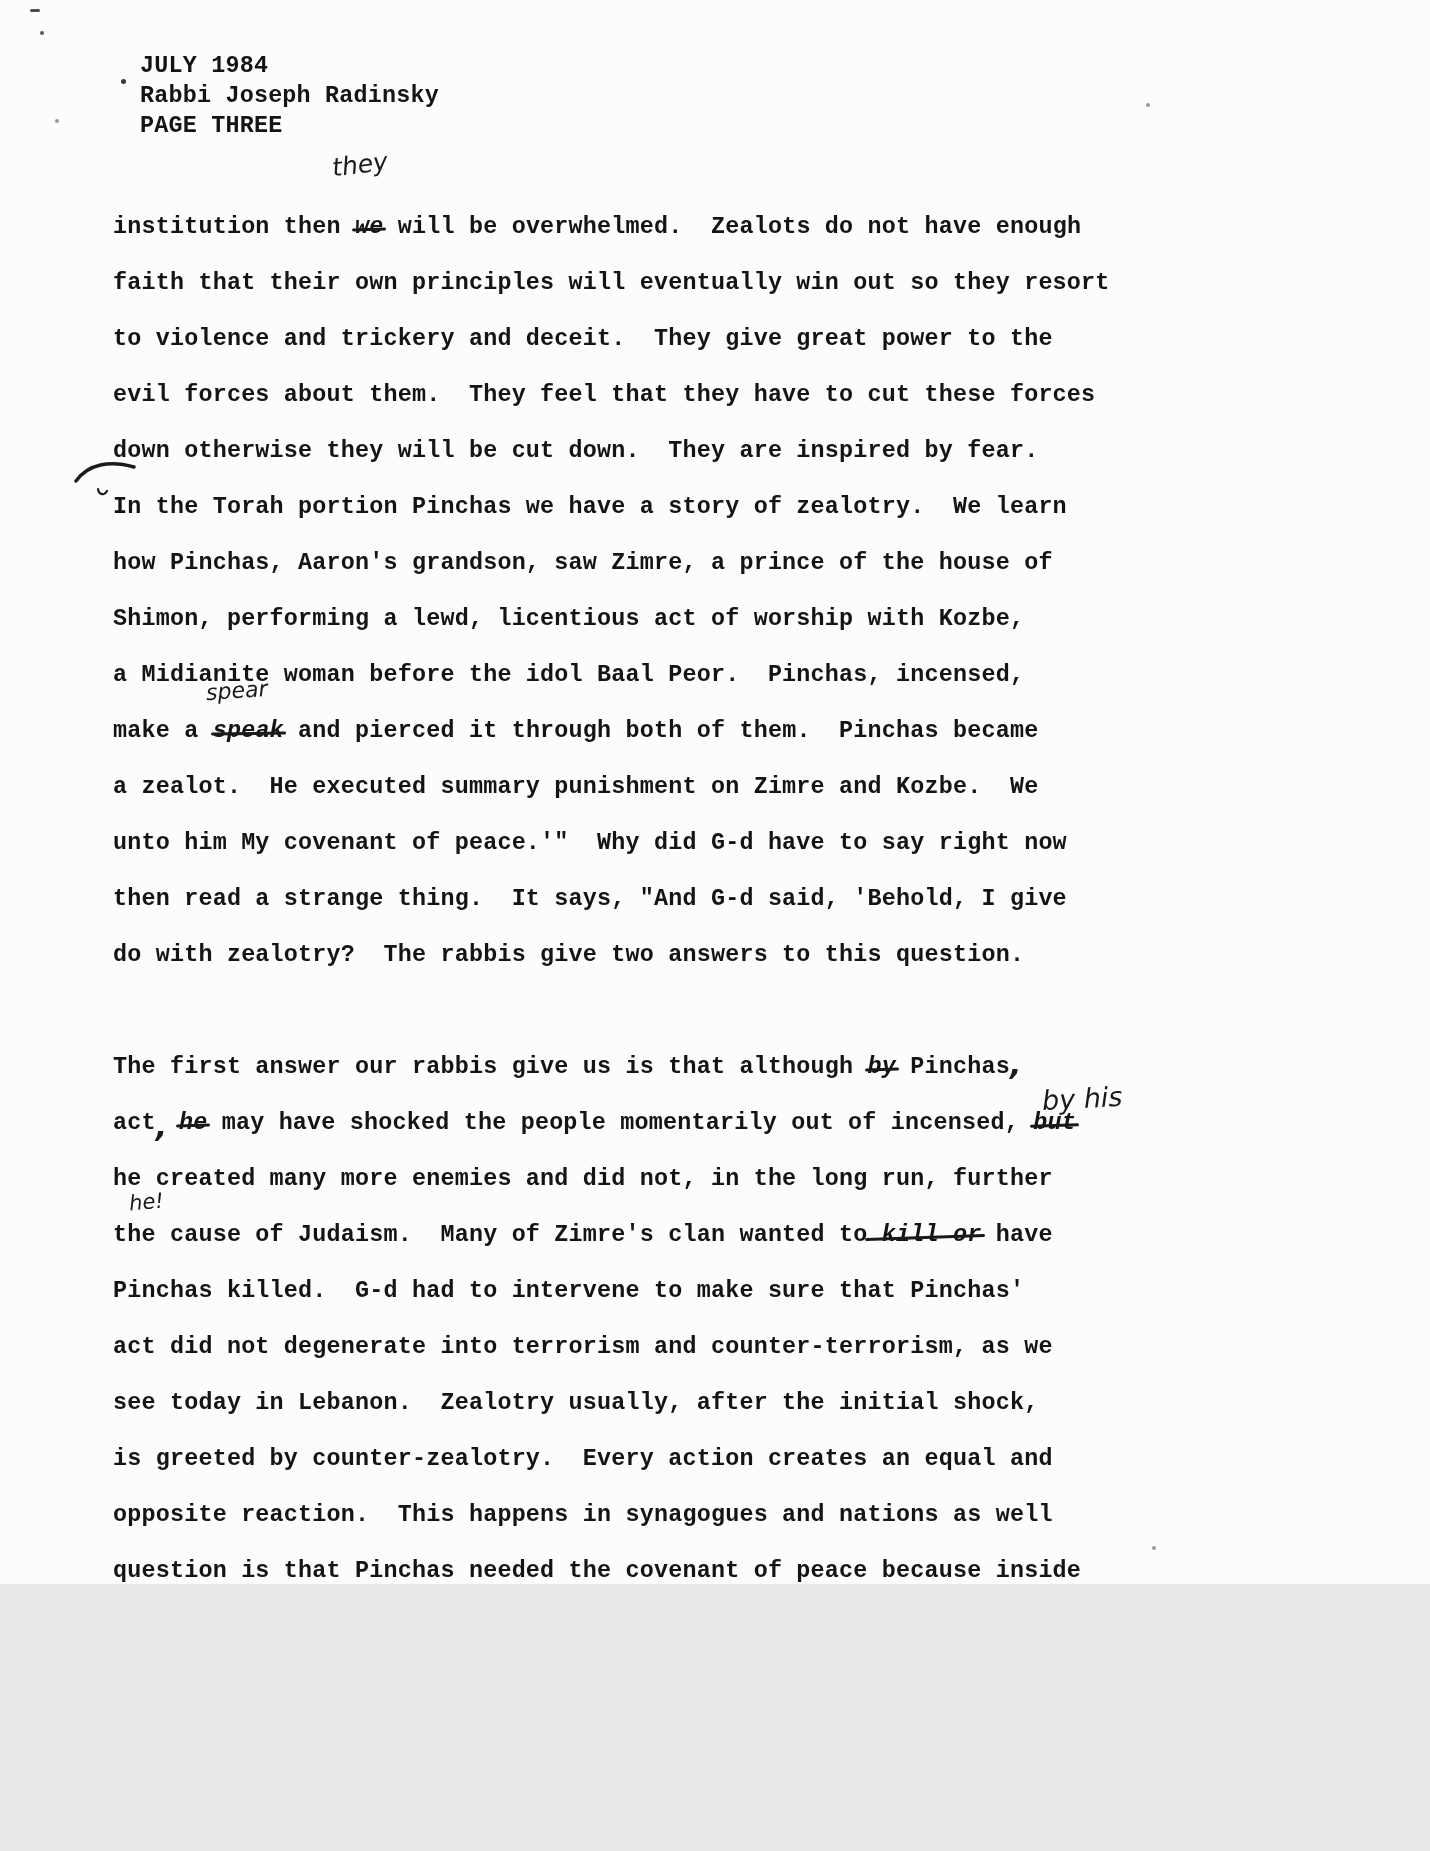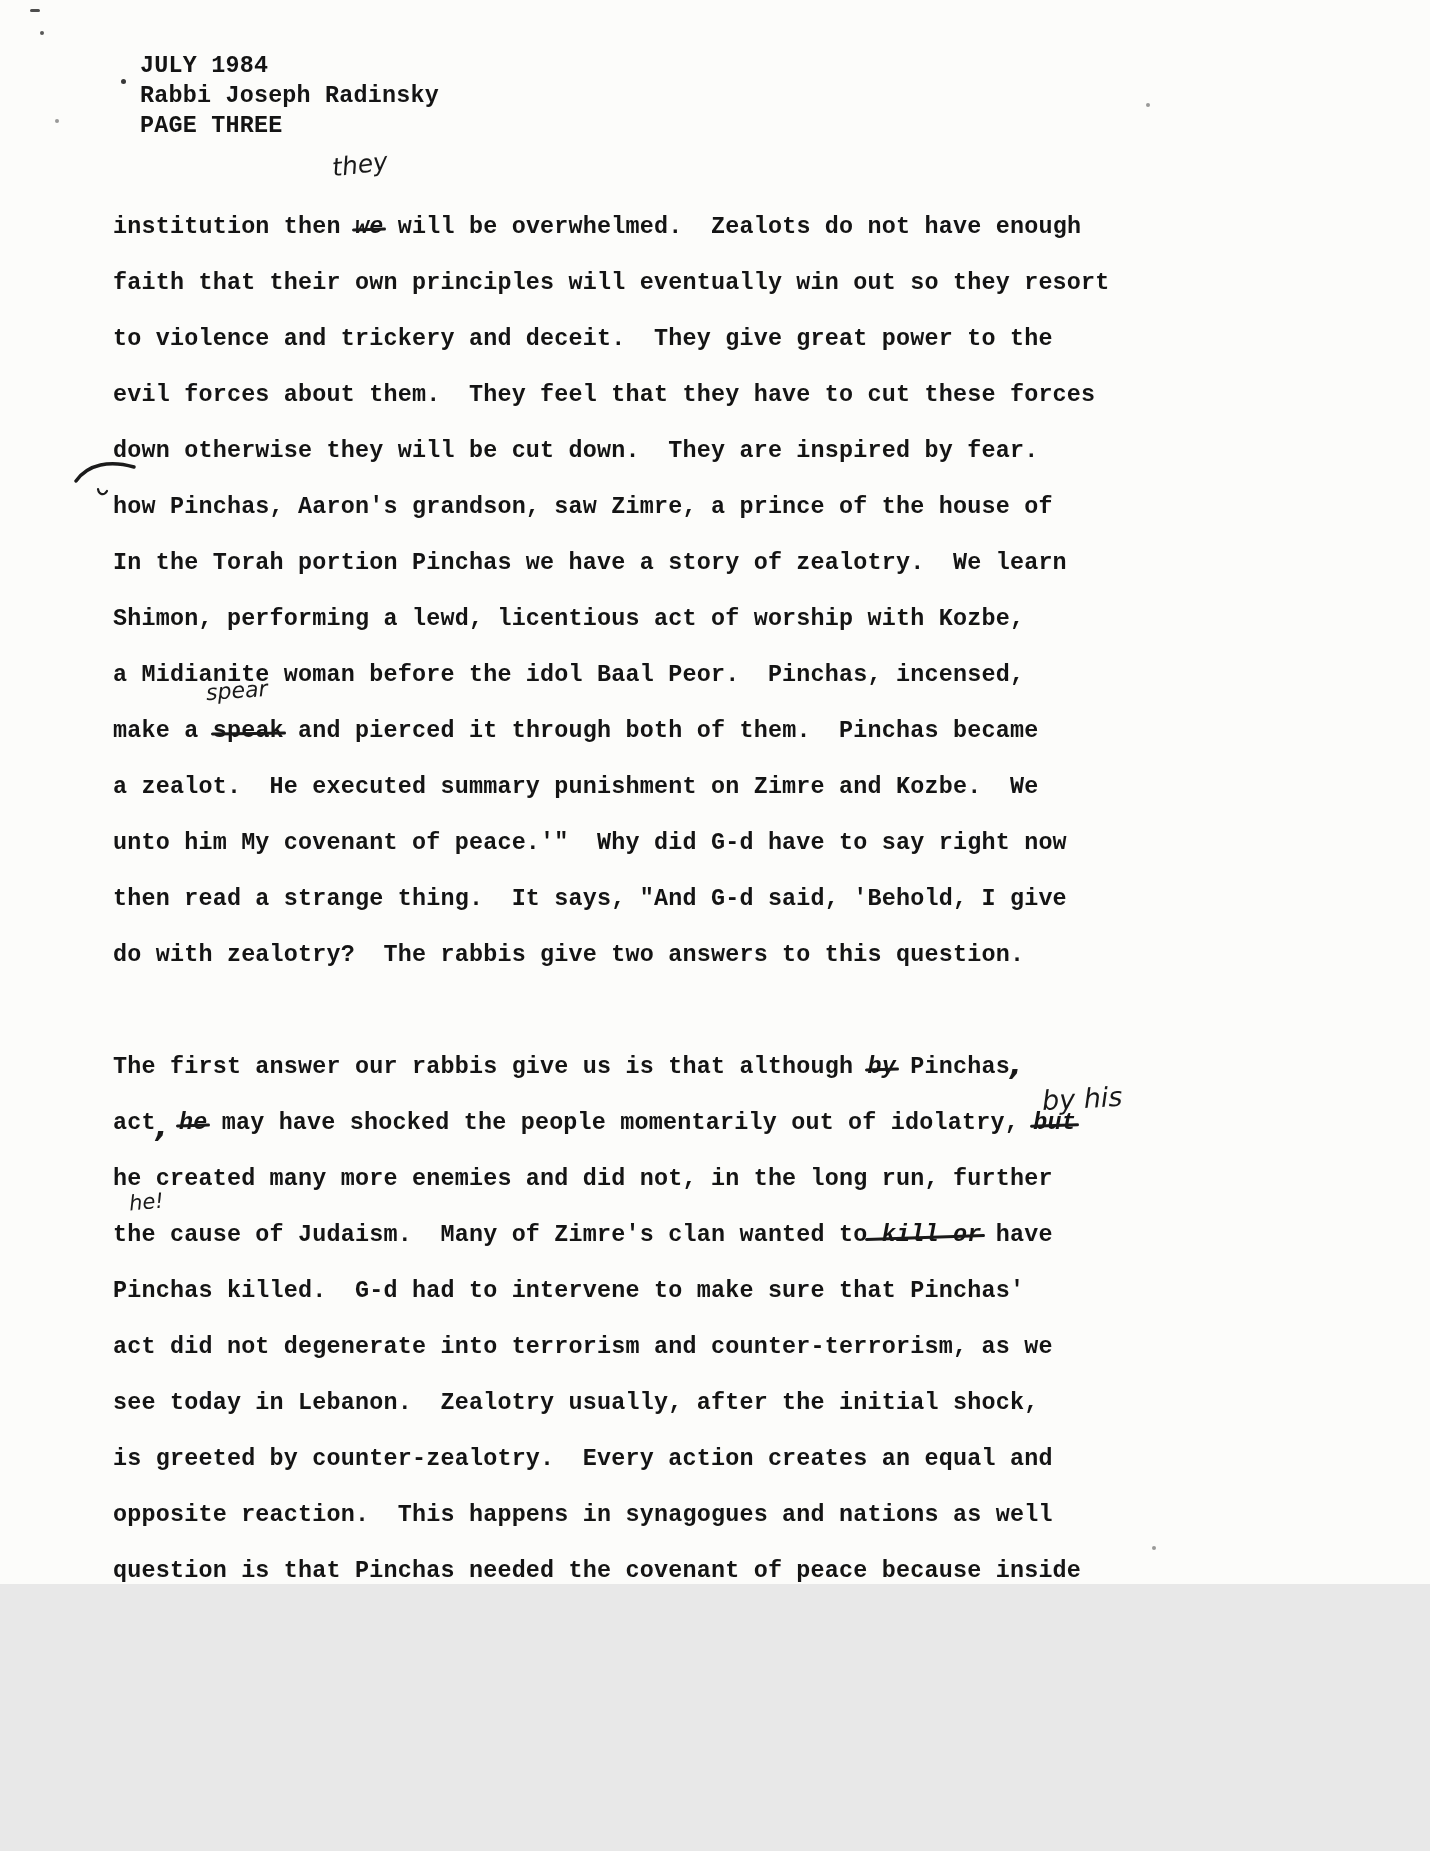--- a/index.html
+++ b/index.html
@@ -20,21 +20,21 @@
   }
   .tline { line-height:56px; height:56px; white-space:pre; }
   .pbreak { height:56px; }
   
   .xout { position:relative;font-style:italic; }
   .xout::after {
     content:""; position:absolute; left:-3px; right:-3px; top:52%;
     height:3px; background:#1a1a1a; transform:rotate(-2deg); border-radius:2px;
   }
   
-  .uline { position:relative; }
+  .uline { position:relative;font-style:italic; }
   .uline::after {
     content:""; position:absolute; left:-2px; right:-2px; bottom:9px;
     height:3px; background:#1a1a1a; transform:rotate(-0.6deg); border-radius:2px;
   }
   
   .hand {
     position:absolute; font-family:"DejaVu Sans", sans-serif;
     font-style:italic; font-weight:500; color:#191919; white-space:pre;
   }
   .hand-they    { left:332px;  top:150px;  font-size:25px; transform:rotate(-7deg); }
@@ -72,34 +72,34 @@
     <div class="hline">PAGE THREE</div>
   </header>
 
   <main class="doc-body">
 
     <div class="tline"><span>institution then </span><span class="xout">we</span><span> will be overwhelmed.  Zealots do not have enough</span></div>
     <div class="tline">faith that their own principles will eventually win out so they resort</div>
     <div class="tline">to violence and trickery and deceit.  They give great power to the</div>
     <div class="tline">evil forces about them.  They feel that they have to cut these forces</div>
     <div class="tline">down otherwise they will be cut down.  They are inspired by fear.</div>
+    <div class="tline">In the Torah portion Pinchas we have a story of zealotry.  We learn</div>
     <div class="tline">how Pinchas, Aaron's grandson, saw Zimre, a prince of the house of</div>
-    <div class="tline">In the Torah portion Pinchas we have a story of zealotry.  We learn</div>
     <div class="tline">Shimon, performing a lewd, licentious act of worship with Kozbe,</div>
     <div class="tline">a Midianite woman before the idol Baal Peor.  Pinchas, incensed,</div>
     <div class="tline"><span>make a </span><span class="uline">speak</span><span> and pierced it through both of them.  Pinchas became</span></div>
     <div class="tline">a zealot.  He executed summary punishment on Zimre and Kozbe.  We</div>
     <div class="tline">unto him My covenant of peace.'"  Why did G-d have to say right now</div>
     <div class="tline">then read a strange thing.  It says, "And G-d said, 'Behold, I give</div>
     <div class="tline">do with zealotry?  The rabbis give two answers to this question.</div>
 
     <div class="pbreak"></div>
 
     <div class="tline"><span>The first answer our rabbis give us is that although </span><span class="xout">by</span><span> Pinchas</span><span class="hcomma raised">,</span></div>
-    <div class="tline"><span>act</span><span class="hcomma">,</span><span> </span><span class="xout">he</span><span> may have shocked the people momentarily out of idolatry, </span><span class="xout">but</span></div>
+    <div class="tline"><span>act</span><span class="hcomma">,</span><span> </span><span class="xout">he</span><span> may have shocked the people momentarily out of incensed, </span><span class="xout">but</span></div>
     <div class="tline">he created many more enemies and did not, in the long run, further</div>
     <div class="tline"><span>the cause of Judaism.  Many of Zimre's clan wanted to</span><span class="xout"> kill or</span><span> have</span></div>
     <div class="tline">Pinchas killed.  G-d had to intervene to make sure that Pinchas'</div>
     <div class="tline">act did not degenerate into terrorism and counter-terrorism, as we</div>
     <div class="tline">see today in Lebanon.  Zealotry usually, after the initial shock,</div>
     <div class="tline">is greeted by counter-zealotry.  Every action creates an equal and</div>
     <div class="tline">opposite reaction.  This happens in synagogues and nations as well</div>
     <div class="tline">question is that Pinchas needed the covenant of peace because inside</div>
   </main>
 

